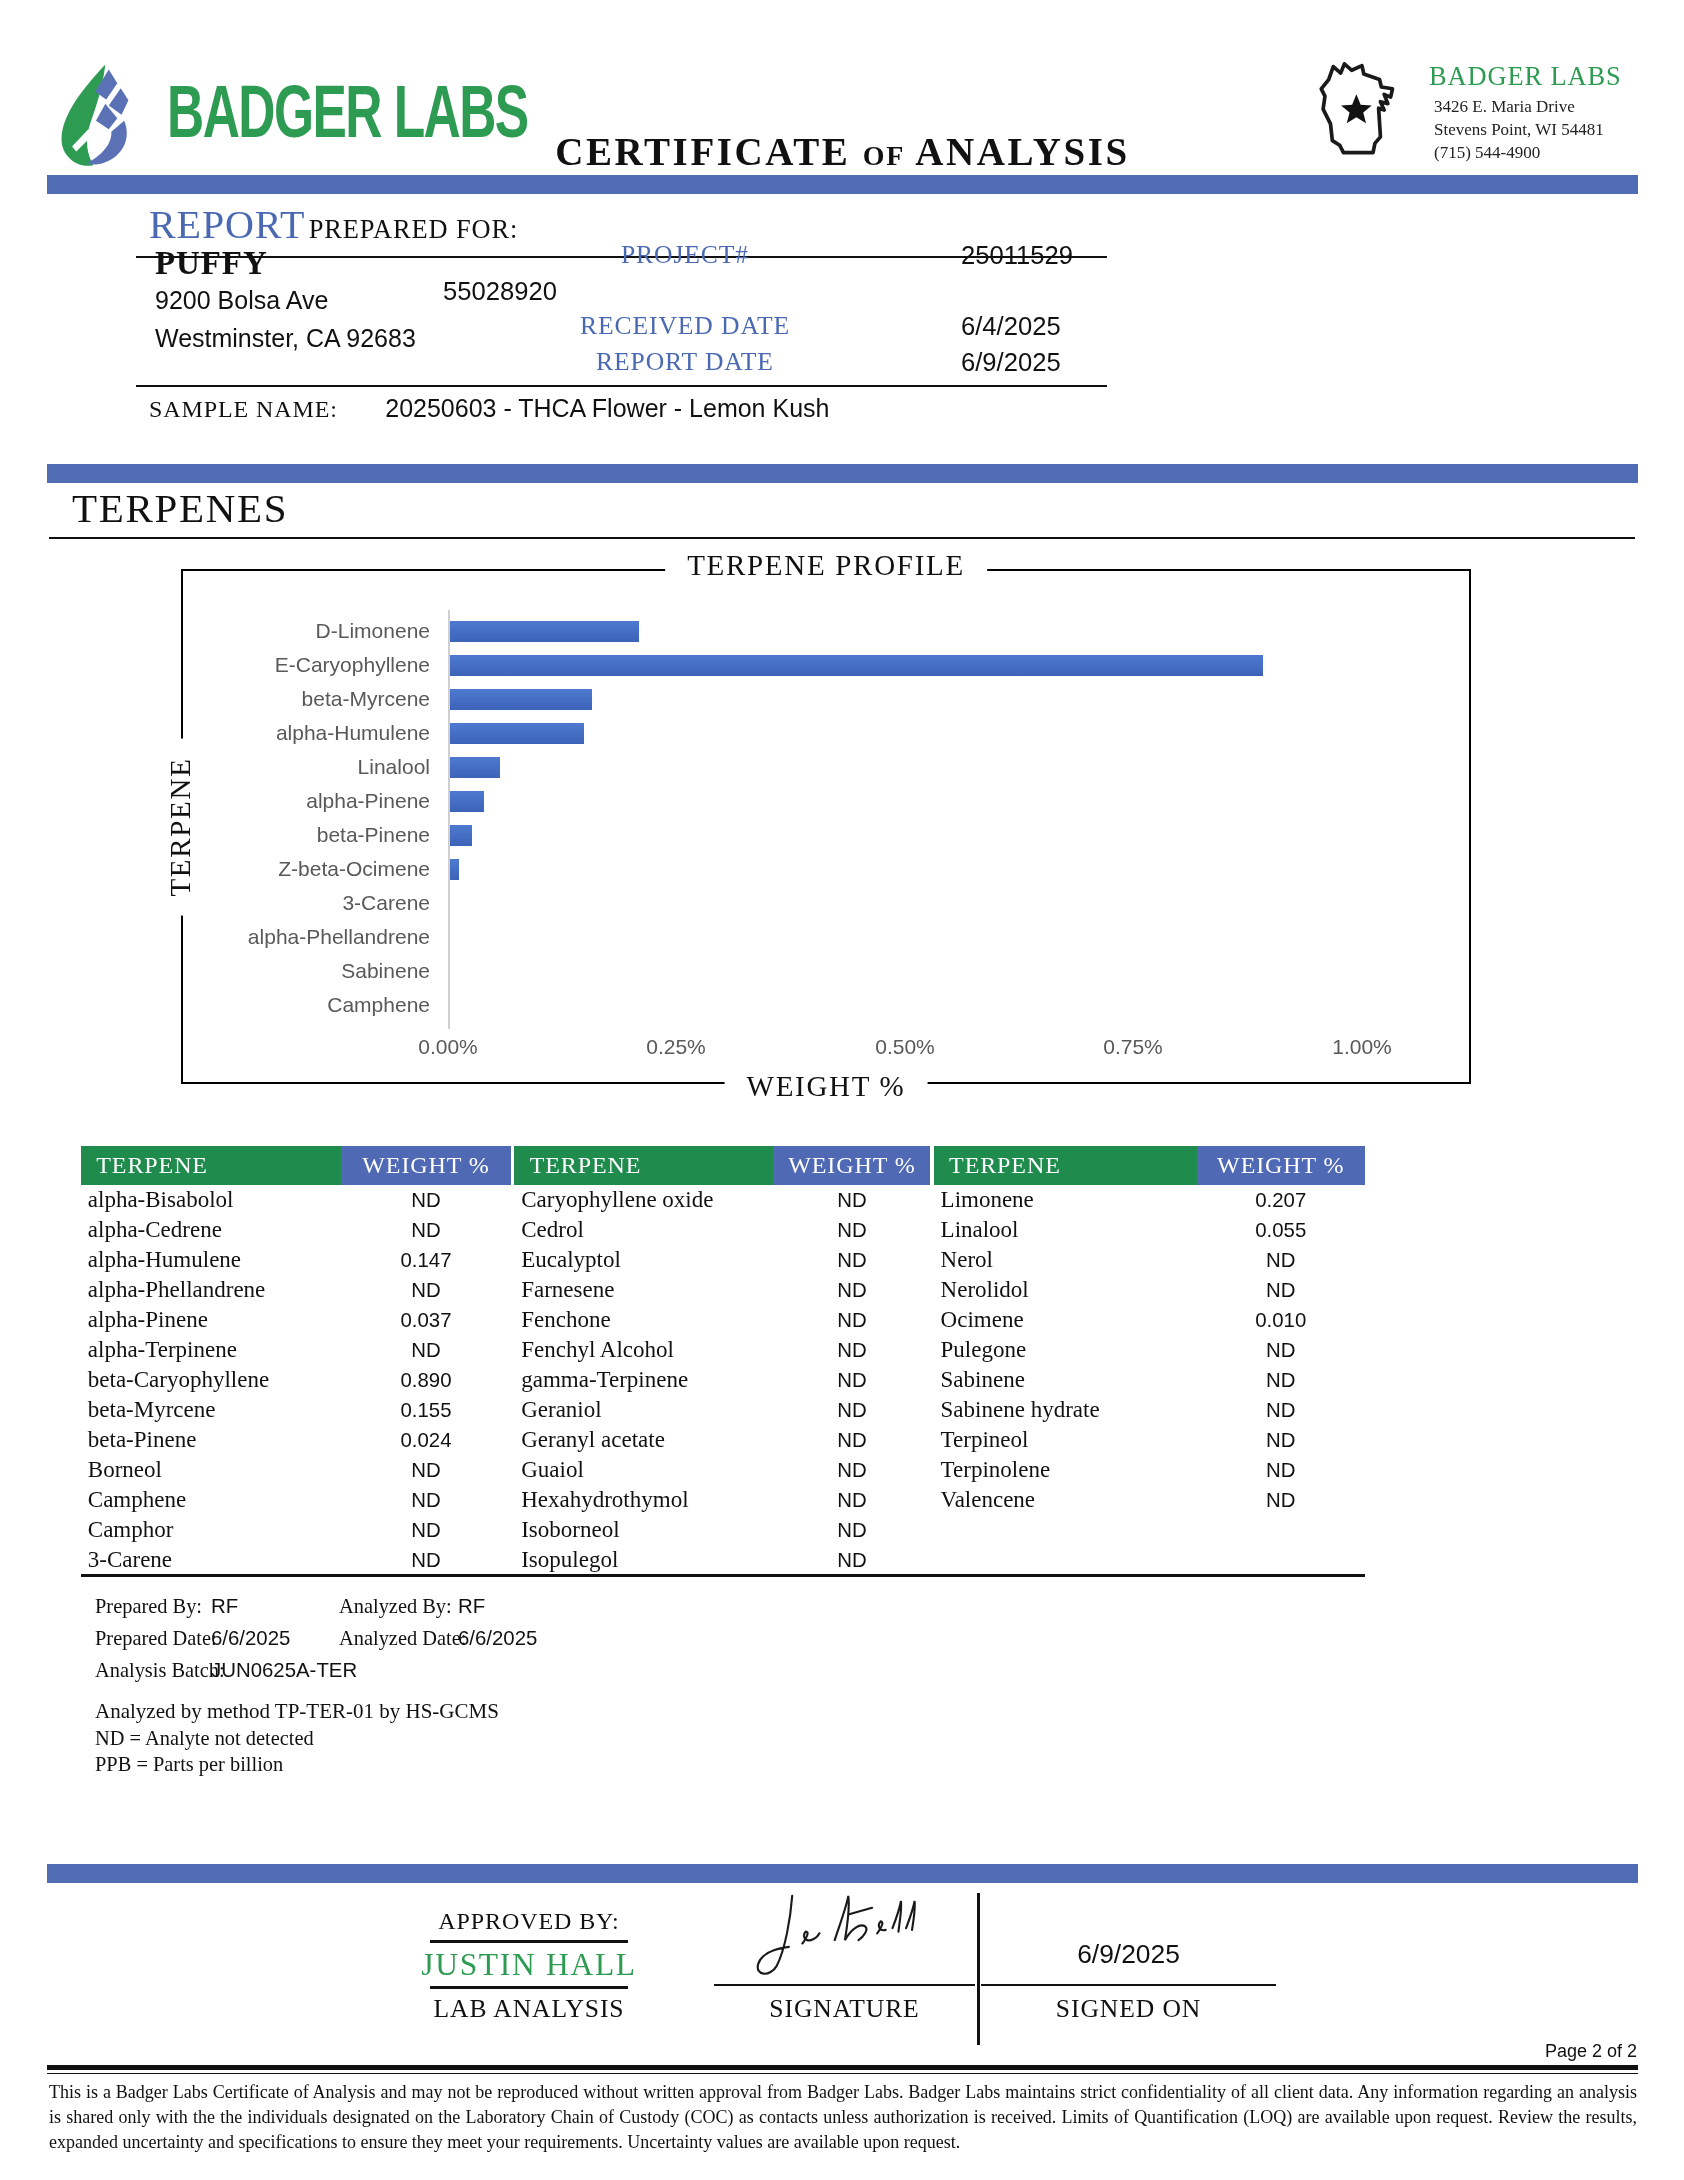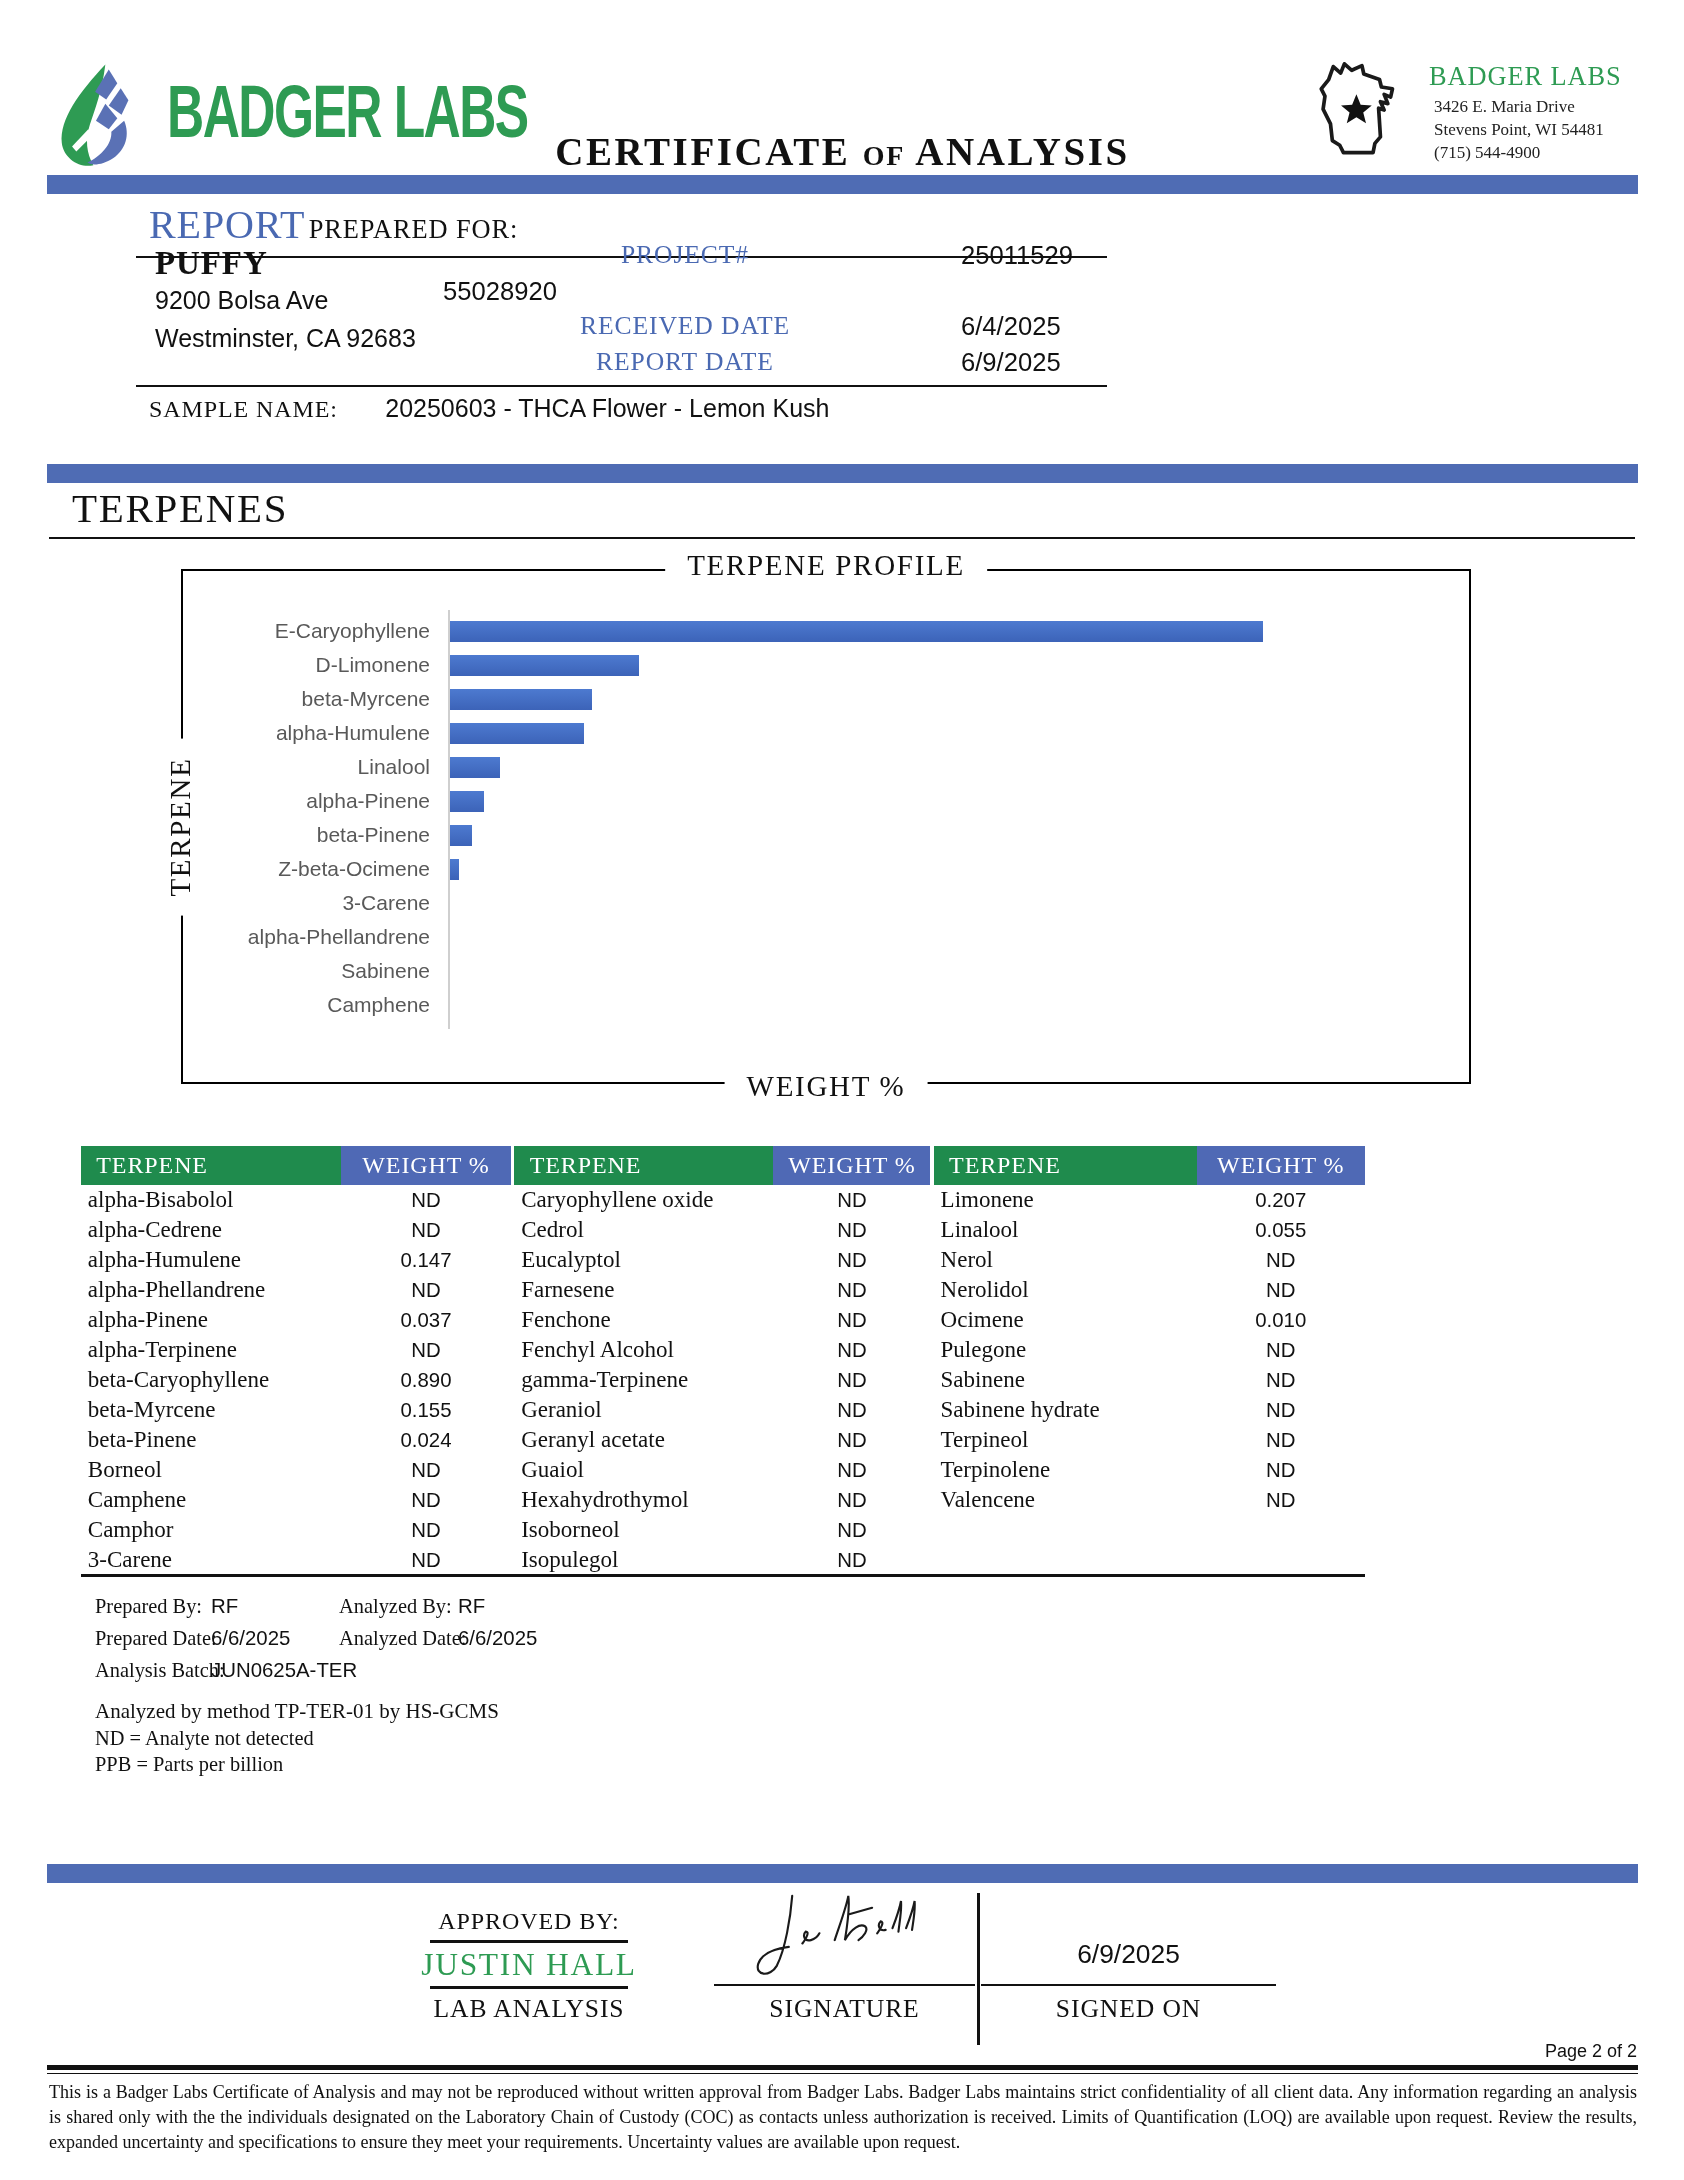--- a/index.html
+++ b/index.html
@@ -184,28 +184,28 @@
   <div class="abs terp-title">TERPENES</div>
   <div class="abs terp-underline"></div>
 
   <div class="abs chart-box">
     <div class="chart-legend">TERPENE PROFILE</div>
     <div class="chart-ylabel">TERPENE</div>
     <div class="chart-xlabel">WEIGHT %</div>
     <div class="axis-line"></div>
     <div class="plot-rows" id="chart-rows">
         <div class="chart-row">
+          <div class="cat-label">D-Limonene</div>
+          <div class="bar" style="width: 189px;"></div>
+        </div>
+        <div class="chart-row">
           <div class="cat-label">E-Caryophyllene</div>
           <div class="bar" style="width: 813px;"></div>
         </div>
         <div class="chart-row">
-          <div class="cat-label">D-Limonene</div>
-          <div class="bar" style="width: 189px;"></div>
-        </div>
-        <div class="chart-row">
           <div class="cat-label">beta-Myrcene</div>
           <div class="bar" style="width: 142px;"></div>
         </div>
         <div class="chart-row">
           <div class="cat-label">alpha-Humulene</div>
           <div class="bar" style="width: 134px;"></div>
         </div>
         <div class="chart-row">
           <div class="cat-label">Linalool</div>
           <div class="bar" style="width: 50px;"></div>
@@ -227,20 +227,27 @@
         </div>
         <div class="chart-row">
           <div class="cat-label">alpha-Phellandrene</div>
         </div>
         <div class="chart-row">
           <div class="cat-label">Sabinene</div>
         </div>
         <div class="chart-row">
           <div class="cat-label">Camphene</div>
         </div>
+      </div>
+    <div class="ticks" id="chart-ticks">
+        <span class="tick" style="left: 0px;">0.00%</span>
+        <span class="tick" style="left: 228px;">0.25%</span>
+        <span class="tick" style="left: 457px;">0.50%</span>
+        <span class="tick" style="left: 685px;">0.75%</span>
+        <span class="tick" style="left: 914px;">1.00%</span>
       </div>
   </div>
 
   <div class="abs terp-table" id="terp-table">
     <div class="th th-terp">TERPENE</div>
     <div class="th th-weight">WEIGHT %</div>
     <div class="gapcell"></div>
     <div class="th th-terp">TERPENE</div>
     <div class="th th-weight">WEIGHT %</div>
     <div class="gapcell"></div>

